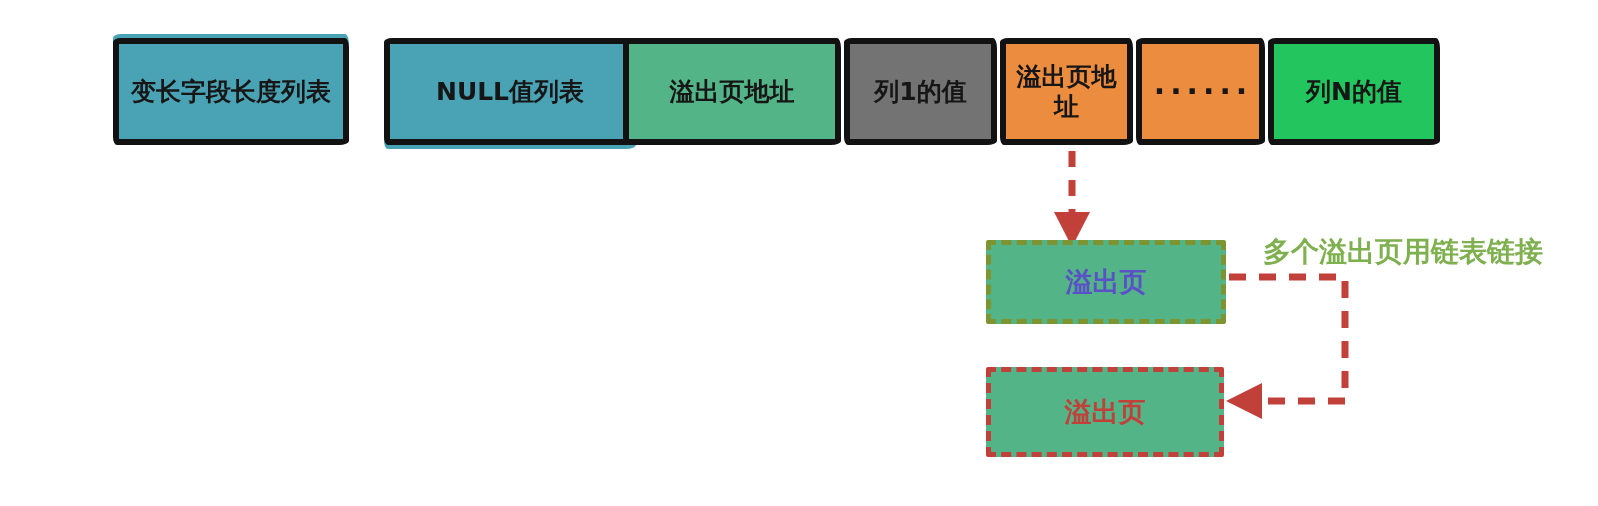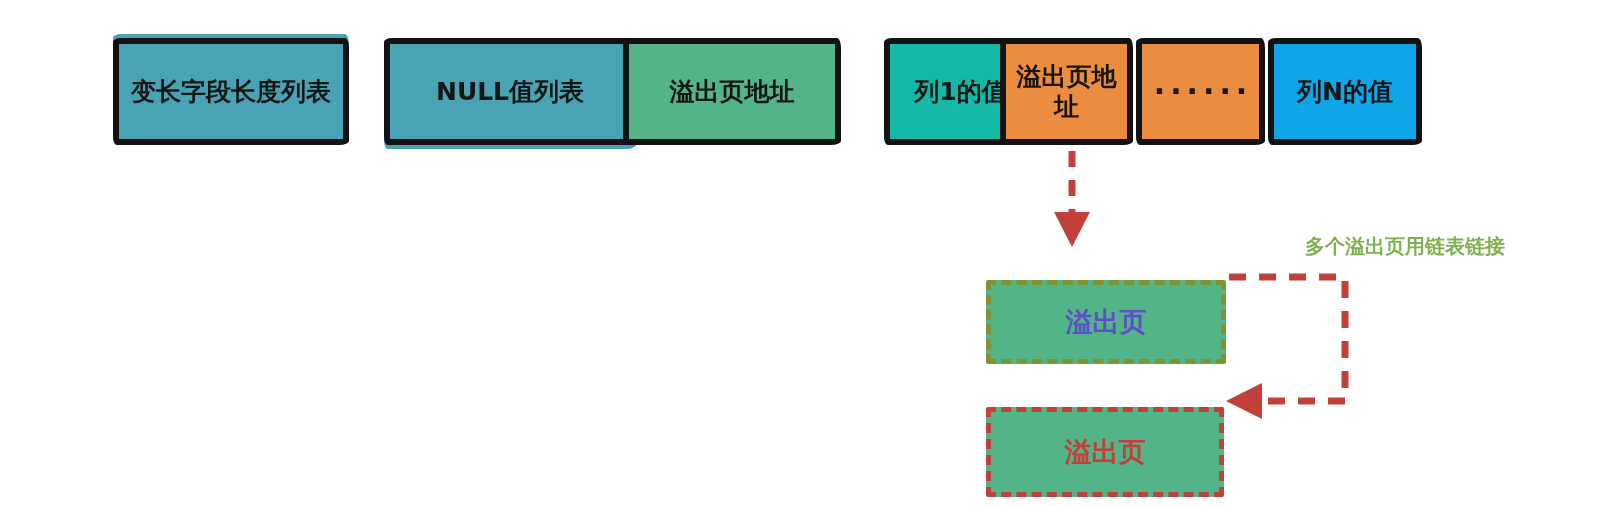--- a/index.html
+++ b/index.html
@@ -19,44 +19,42 @@
     border-radius:8px 4px 10px 4px / 4px 10px 4px 8px;
     display:flex;align-items:center;justify-content:center;
     text-align:center;
     font-weight:bold;font-size:25px;color:#161616;
     line-height:1.2;
     padding:0 6px;
   }
   .c0{left:113px;width:236px;background:#4AA3B5;box-shadow:0 -4px 0 0 #4AA3B5;}
   .c1{left:384px;width:252px;background:#4AA3B5;box-shadow:0 4px 0 0 #4AA3B5;}
   .c2{left:623px;width:218px;background:#53B487;}
-  .c3{left:844px;width:153px;background:#14b8a6;margin-left:40px;}
+  .c3{left:844px;width:153px;background:#737373;}
   .c4{left:1000px;width:133px;background:#EC8C3F;}
   .c5{left:1136px;width:129px;background:#EC8C3F;font-size:30px;letter-spacing:5px;padding-left:11px;}
-  .c6{left:1268px;width:154px;background:#0ea5e9;}
+  .c6{left:1268px;width:172px;background:#22c55e;}
   
   .ovbox{
     position:absolute;
     box-sizing:border-box;
     background:#53B487;
     display:flex;align-items:center;justify-content:center;
     font-weight:bold;font-size:27px;
     border-radius:2px;
-    margin-top:40px;
   }
   .ov1{left:986px;top:240px;width:240px;height:84px;border:5px dashed #7D9431;color:#5B50C8;}
   .ov2{left:986px;top:367px;width:238px;height:90px;border:5px dashed #C2403A;color:#C2403A;}
   
   .note{
     position:absolute;
     left:1263px;top:233px;
-    font-weight:bold;font-size:20px;
+    font-weight:bold;font-size:28px;
     color:#7FB04F;
     white-space:nowrap;
-    margin-left:42px;
   }
   
   .overlay{
     position:absolute;left:0;top:0;width:1598px;height:506px;
     pointer-events:none;
   }
 </style>
 </head>
 <body>
 

